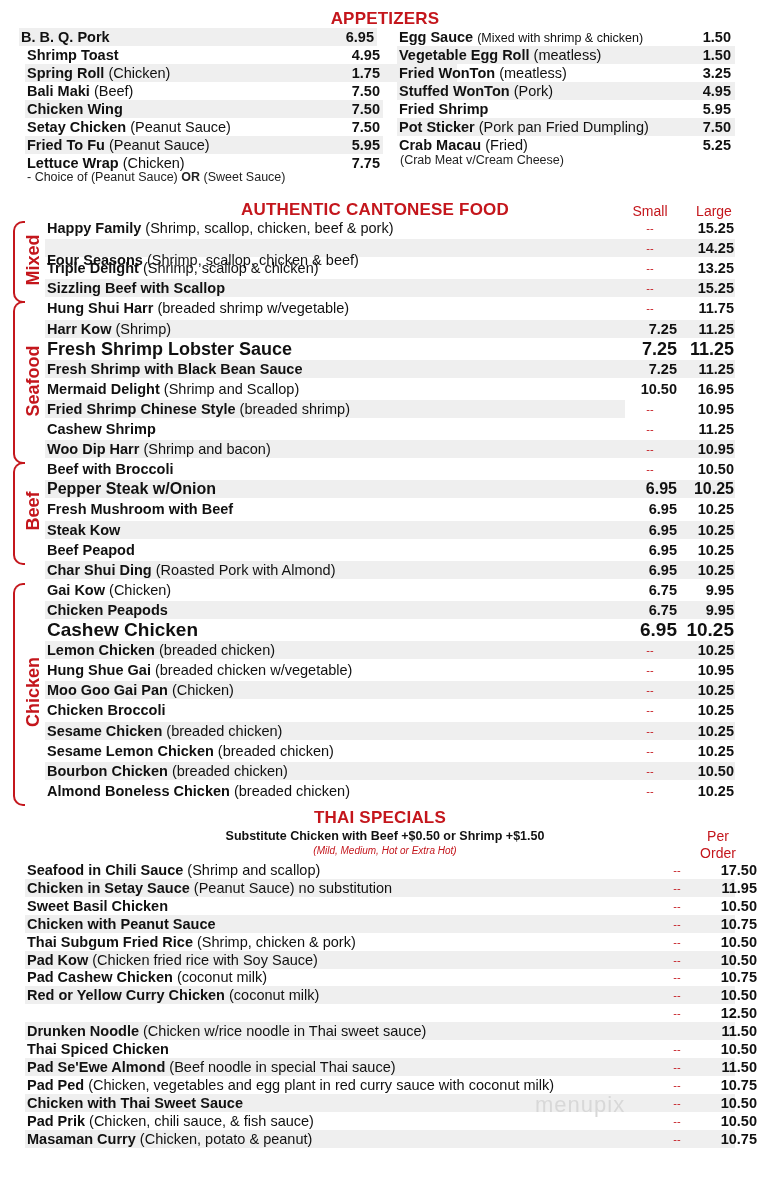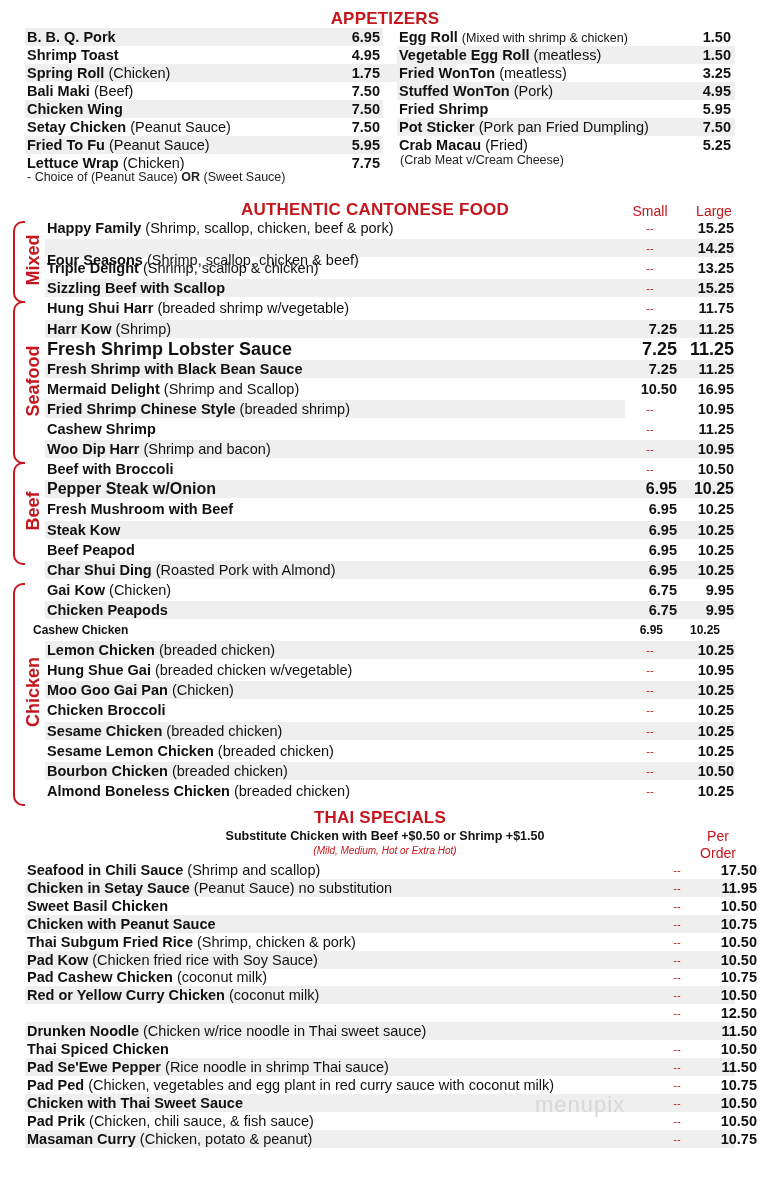--- a/index.html
+++ b/index.html
@@ -18,21 +18,21 @@
   .bracket { position:absolute; border:2px solid #c4161c; border-right:none; border-radius:10px 0 0 10px; width:10px; }
   .vlabel { position:absolute; color:#c4161c; font-weight:bold; font-size:18px;
             transform:rotate(-90deg); transform-origin:center center; white-space:nowrap; text-align:center; }
   .watermark { position:absolute; font-size:22px; color:#d8d8d8; letter-spacing:1px; }
 </style>
 </head>
 <body>
 
 <div class="sec-title" style="left:300px; top:9px; width:170px;">APPETIZERS</div>
 <div id="app-left">
-    <div class="row shade" style="top: 28px; left: 25px; width: 358px;">
+    <div class="row shade" style="top: 28px; left: 19px; width: 358px;">
       <span style="position: absolute; left: 2px;"><span class="nm">B. B. Q. Pork</span></span>
       <span class="price" style="left: 300px; width: 55px;">6.95</span>
     </div>
     <div class="row" style="top: 46px; left: 25px; width: 358px;">
       <span style="position: absolute; left: 2px;"><span class="nm">Shrimp Toast</span></span>
       <span class="price" style="left: 300px; width: 55px;">4.95</span>
     </div>
     <div class="row shade" style="top: 64px; left: 25px; width: 432px;">
       <span style="position: absolute; left: 2px;"><span class="nm">Spring Roll</span> <span class="ds">(Chicken)</span></span>
       <span class="price" style="left: 300px; width: 55px;">1.75</span>
@@ -56,21 +56,21 @@
     <div class="row" style="top: 154px; left: 25px; width: 358px;">
       <span style="position: absolute; left: 2px;"><span class="nm">Lettuce Wrap</span> <span class="ds">(Chicken)</span></span>
       <span class="price" style="left: 300px; width: 55px;">7.75</span>
     </div>
   </div>
 <div class="note" style="left:27px; top:170px;">
   <span>- Choice of (Peanut Sauce) </span><b>OR</b><span> (Sweet Sauce)</span>
 </div>
 <div id="app-right">
     <div class="row" style="top: 28px; left: 397px; width: 338px;">
-      <span style="position: absolute; left: 2px;"><span class="nm">Egg Roll</span> <span class="ds small">(Mixed with shrimp &amp; chicken)</span></span>
+      <span style="position: absolute; left: 2px;"><span class="nm">Egg Sauce</span> <span class="ds small">(Mixed with shrimp &amp; chicken)</span></span>
       <span class="price" style="left: 280px; width: 54px;">1.50</span>
     </div>
     <div class="row shade" style="top: 46px; left: 397px; width: 338px;">
       <span style="position: absolute; left: 2px;"><span class="nm">Vegetable Egg Roll</span> <span class="ds">(meatless)</span></span>
       <span class="price" style="left: 280px; width: 54px;">1.50</span>
     </div>
     <div class="row" style="top: 64px; left: 397px; width: 338px;">
       <span style="position: absolute; left: 2px;"><span class="nm">Fried WonTon</span> <span class="ds">(meatless)</span></span>
       <span class="price" style="left: 280px; width: 54px;">3.25</span>
     </div>
@@ -200,21 +200,21 @@
     <div class="row" style="top: 580.8px; left: 45px; width: 690px; font-size: 14.5px;">
       <span style="position: absolute; left: 2px;"><span class="nm">Gai Kow</span> <span class="ds">(Chicken)</span></span>
       <span class="price" style="left: 580px; width: 52px;">6.75</span>
       <span class="price" style="left: 637px; width: 52px;">9.95</span>
     </div>
     <div class="row shade" style="top: 600.9px; left: 45px; width: 690px; font-size: 14.5px;">
       <span style="position: absolute; left: 2px;"><span class="nm">Chicken Peapods</span></span>
       <span class="price" style="left: 580px; width: 52px;">6.75</span>
       <span class="price" style="left: 637px; width: 52px;">9.95</span>
     </div>
-    <div class="row" style="top: 621px; left: 31px; width: 690px; font-size: 12px;">
+    <div class="row" style="top: 621px; left: 45px; width: 690px; font-size: 19px;">
       <span style="position: absolute; left: 2px;"><span class="nm">Cashew Chicken</span></span>
       <span class="price" style="left: 580px; width: 52px;">6.95</span>
       <span class="price" style="left: 637px; width: 52px;">10.25</span>
     </div>
     <div class="row shade" style="top: 641.1px; left: 45px; width: 690px; font-size: 14.5px;">
       <span style="position: absolute; left: 2px;"><span class="nm">Lemon Chicken</span> <span class="ds">(breaded chicken)</span></span>
       <span class="dash" style="left: 585px; width: 40px;">--</span>
       <span class="price" style="left: 637px; width: 52px;">10.25</span>
     </div>
     <div class="row" style="top: 661.2px; left: 45px; width: 690px; font-size: 14.5px;">
@@ -306,21 +306,21 @@
     <div class="row shade" style="top: 1022.1px; left: 25px; width: 710px;">
       <span style="position: absolute; left: 2px;"><span class="nm">Drunken Noodle</span> <span class="ds">(Chicken w/rice noodle in Thai sweet sauce)</span></span>
       <span class="price" style="left: 652px; width: 80px;">11.50</span>
     </div>
     <div class="row" style="top: 1040px; left: 25px; width: 710px;">
       <span style="position: absolute; left: 2px;"><span class="nm">Thai Spiced Chicken</span></span>
       <span class="dash" style="left: 632px; width: 40px;">--</span>
       <span class="price" style="left: 652px; width: 80px;">10.50</span>
     </div>
     <div class="row shade" style="top: 1057.9px; left: 25px; width: 710px;">
-      <span style="position: absolute; left: 2px;"><span class="nm">Pad Se'Ewe Pepper</span> <span class="ds">(Rice noodle in shrimp Thai sauce)</span></span>
+      <span style="position: absolute; left: 2px;"><span class="nm">Pad Se'Ewe Almond</span> <span class="ds">(Beef noodle in special Thai sauce)</span></span>
       <span class="dash" style="left: 632px; width: 40px;">--</span>
       <span class="price" style="left: 652px; width: 80px;">11.50</span>
     </div>
     <div class="row" style="top: 1075.8px; left: 25px; width: 710px;">
       <span style="position: absolute; left: 2px;"><span class="nm">Pad Ped</span> <span class="ds">(Chicken, vegetables and egg plant in red curry sauce with coconut milk)</span></span>
       <span class="dash" style="left: 632px; width: 40px;">--</span>
       <span class="price" style="left: 652px; width: 80px;">10.75</span>
     </div>
     <div class="row shade" style="top: 1093.7px; left: 25px; width: 710px;">
       <span style="position: absolute; left: 2px;"><span class="nm">Chicken with Thai Sweet Sauce</span></span>

